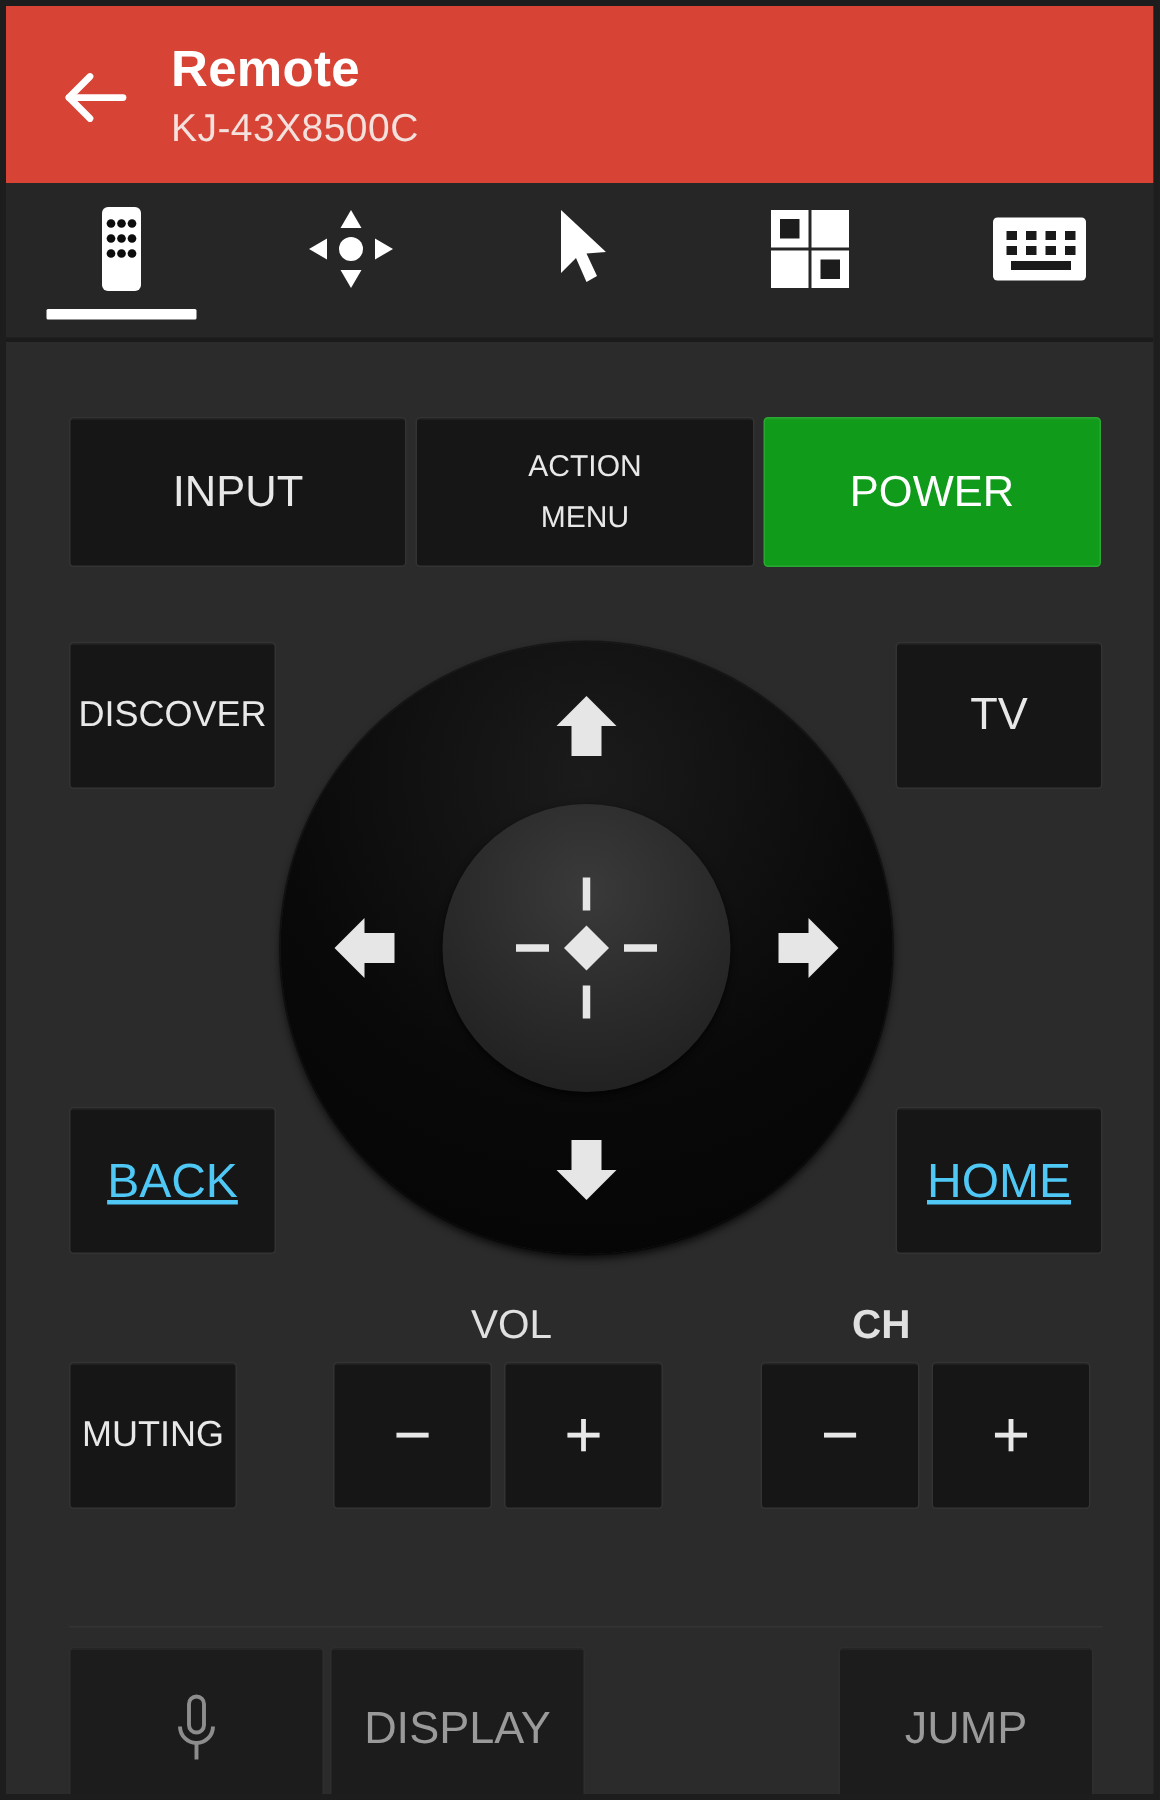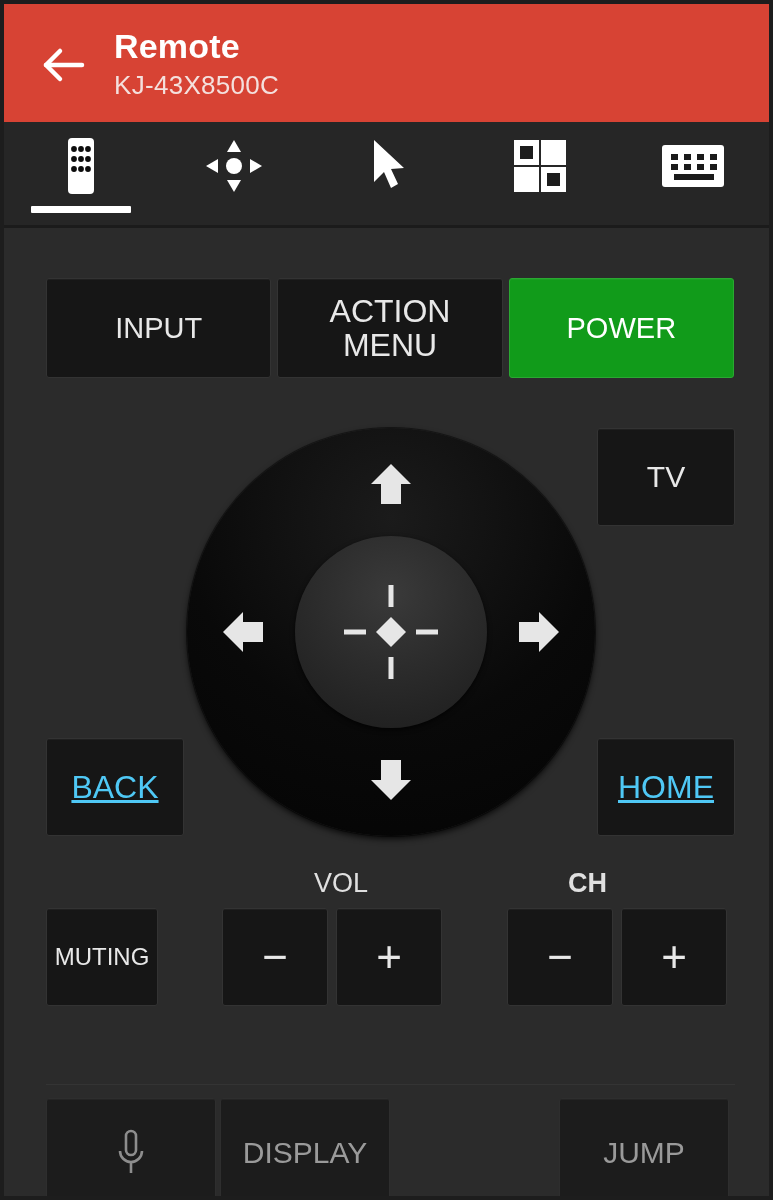--- a/index.html
+++ b/index.html
@@ -129,21 +129,21 @@
   .toprow {
     position: absolute;
     left: 42px;
     top: 50px;
     width: 688px;
     height: 100px;
     display: flex;
     gap: 6px;
   }
   .toprow .btn { flex: 1 1 0; font-size: 29px; line-height: 34px; }
-  .toprow .btn.two-line { font-size: 32px; }
+  .toprow .btn.two-line { font-size: 20px; }
 
   
   .dpad-zone {
     position: absolute;
     left: 0; top: 190px;
     width: 773px; height: 420px;
   }
   .dpad {
     position: absolute;
     left: 50%;
@@ -346,20 +346,21 @@
         <div>
           <div>ACTION</div>
           <div>MENU</div>
         </div>
       </div>
       <div class="btn btn-green">POWER</div>
     </div>
 
     <div class="dpad-zone">
 
+      <div class="btn side-btn sb-discover">DISCOVER</div>
       <div class="btn side-btn sb-tv">TV</div>
       <div class="btn side-btn sb-back cyan">BACK</div>
       <div class="btn side-btn sb-home cyan">HOME</div>
 
       <div class="dpad">
 
         <div class="dpad-arrow arr-up">
           <svg width="56" height="56" viewBox="0 0 56 56">
             <path d="M28 6 L48 26 L38 26 L38 46 L18 46 L18 26 L8 26 Z" fill="#e6e6e6"></path>
           </svg>

